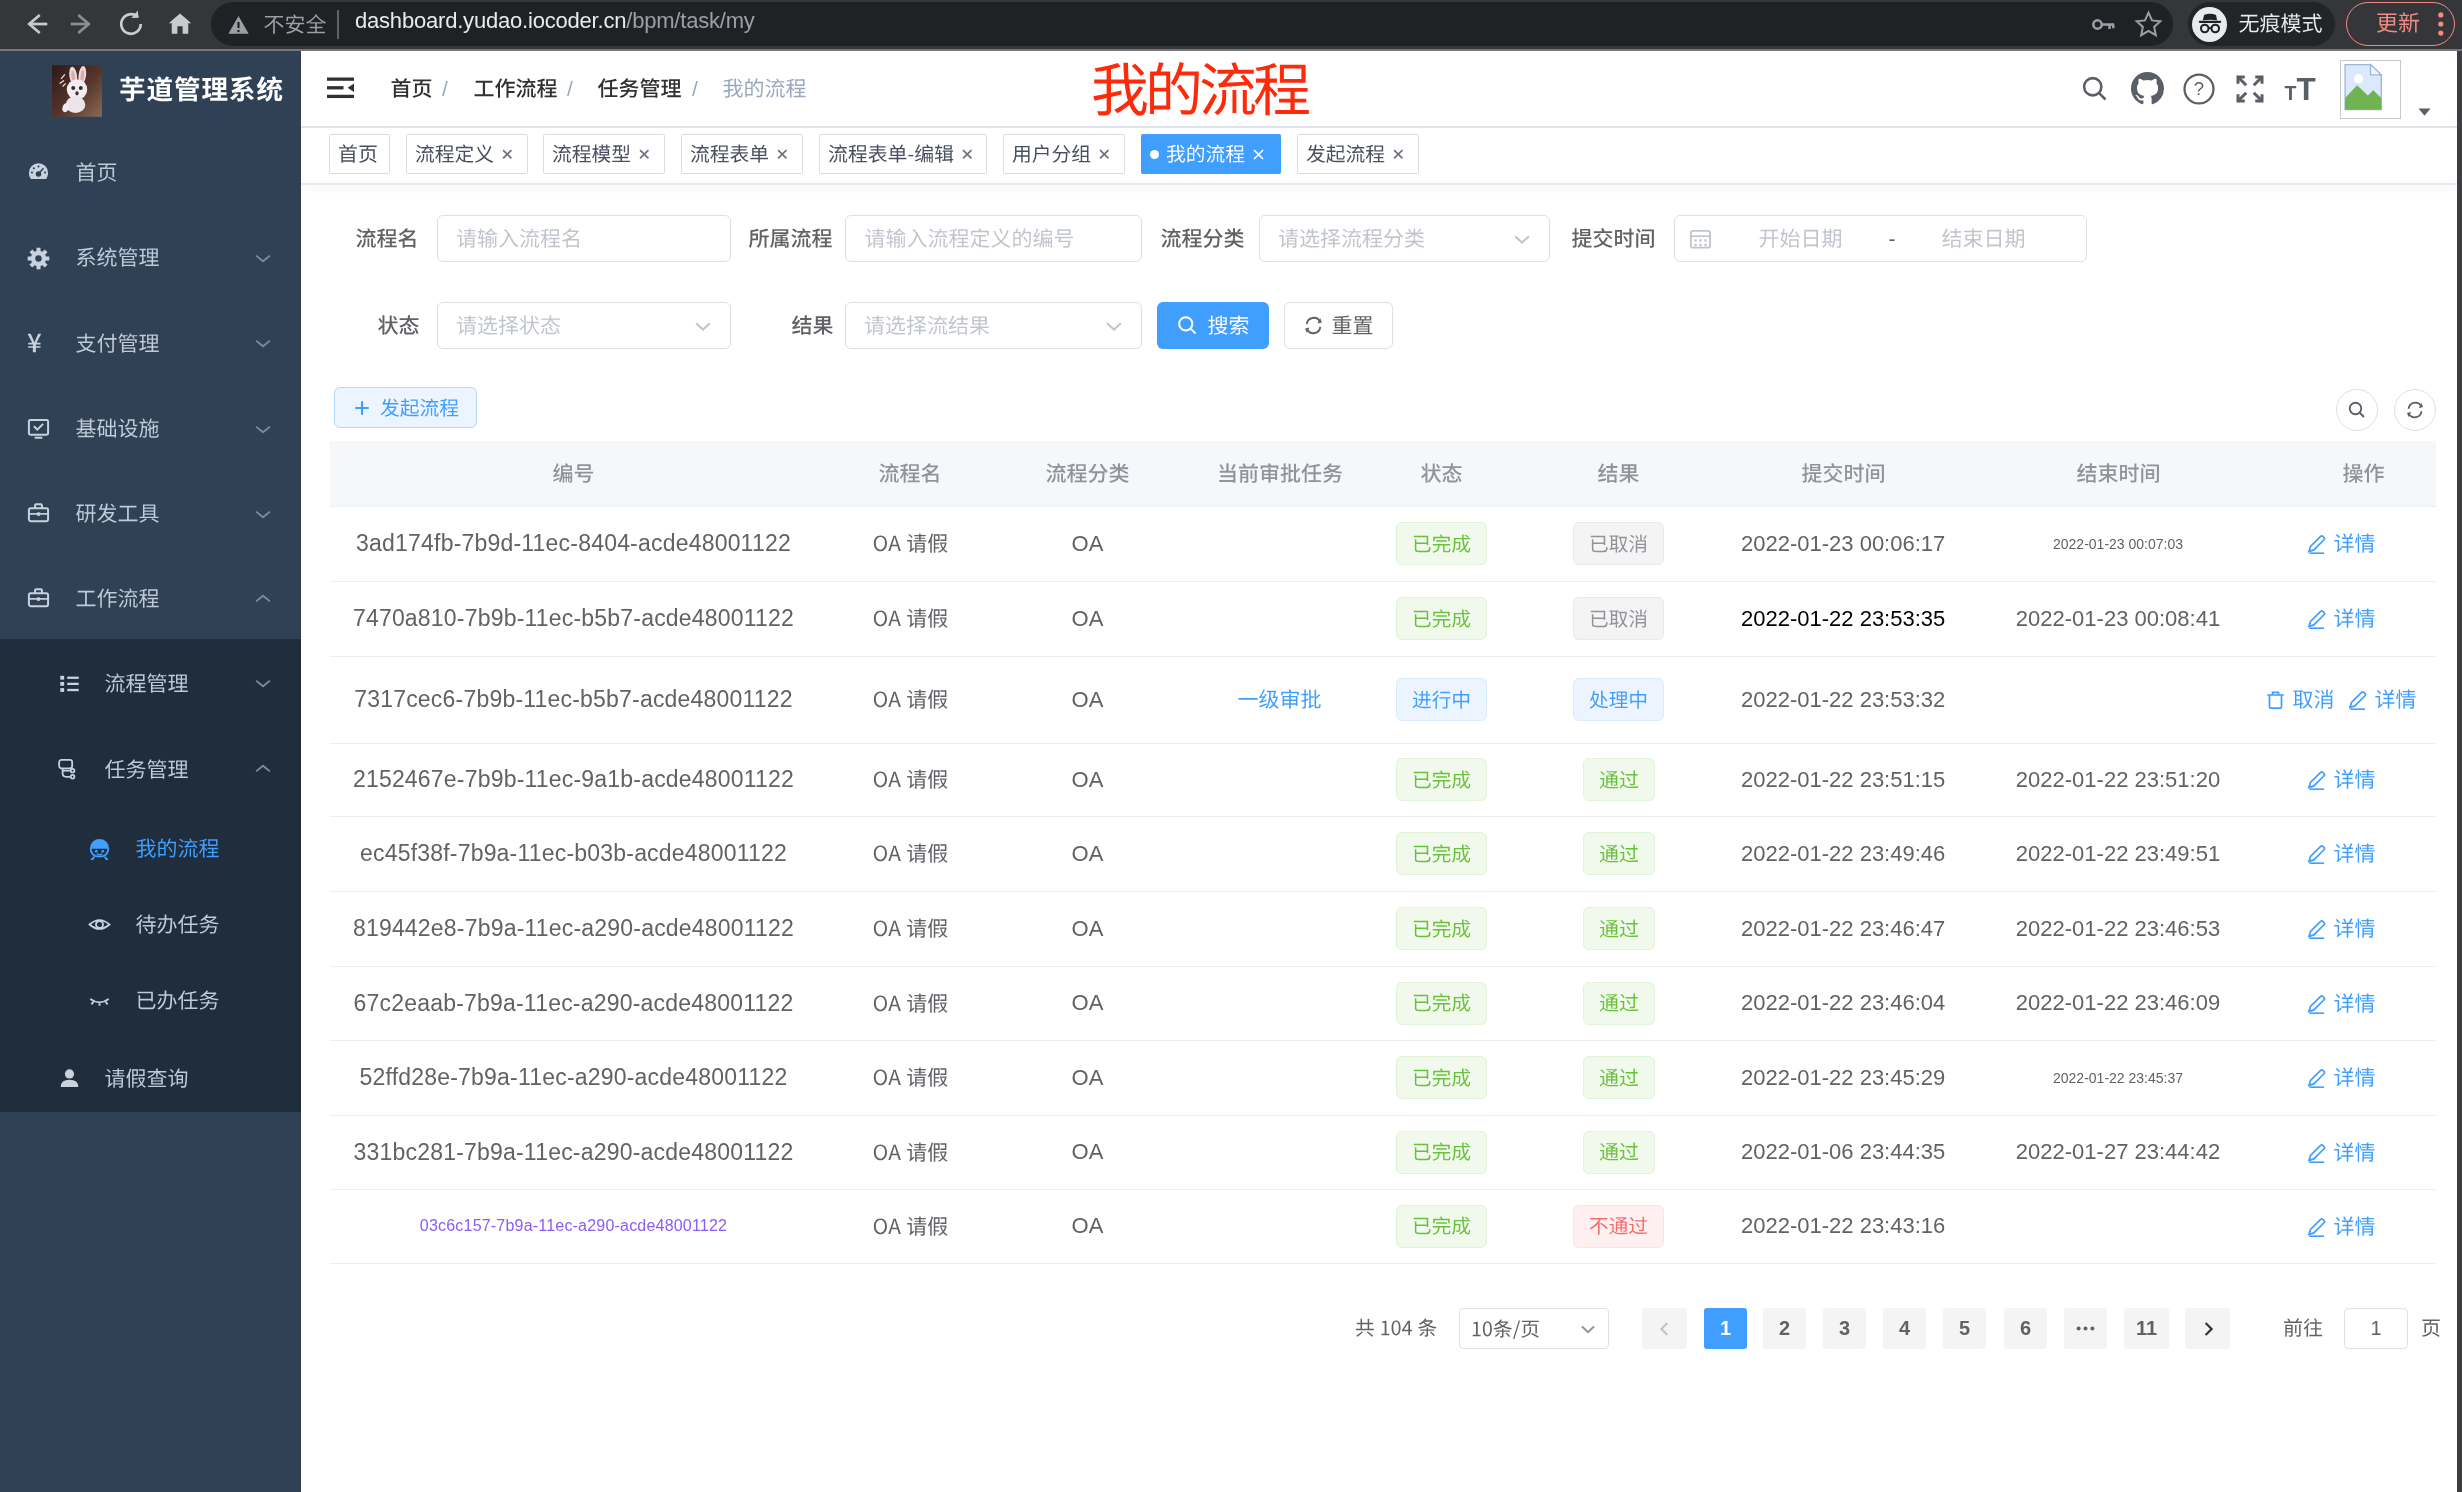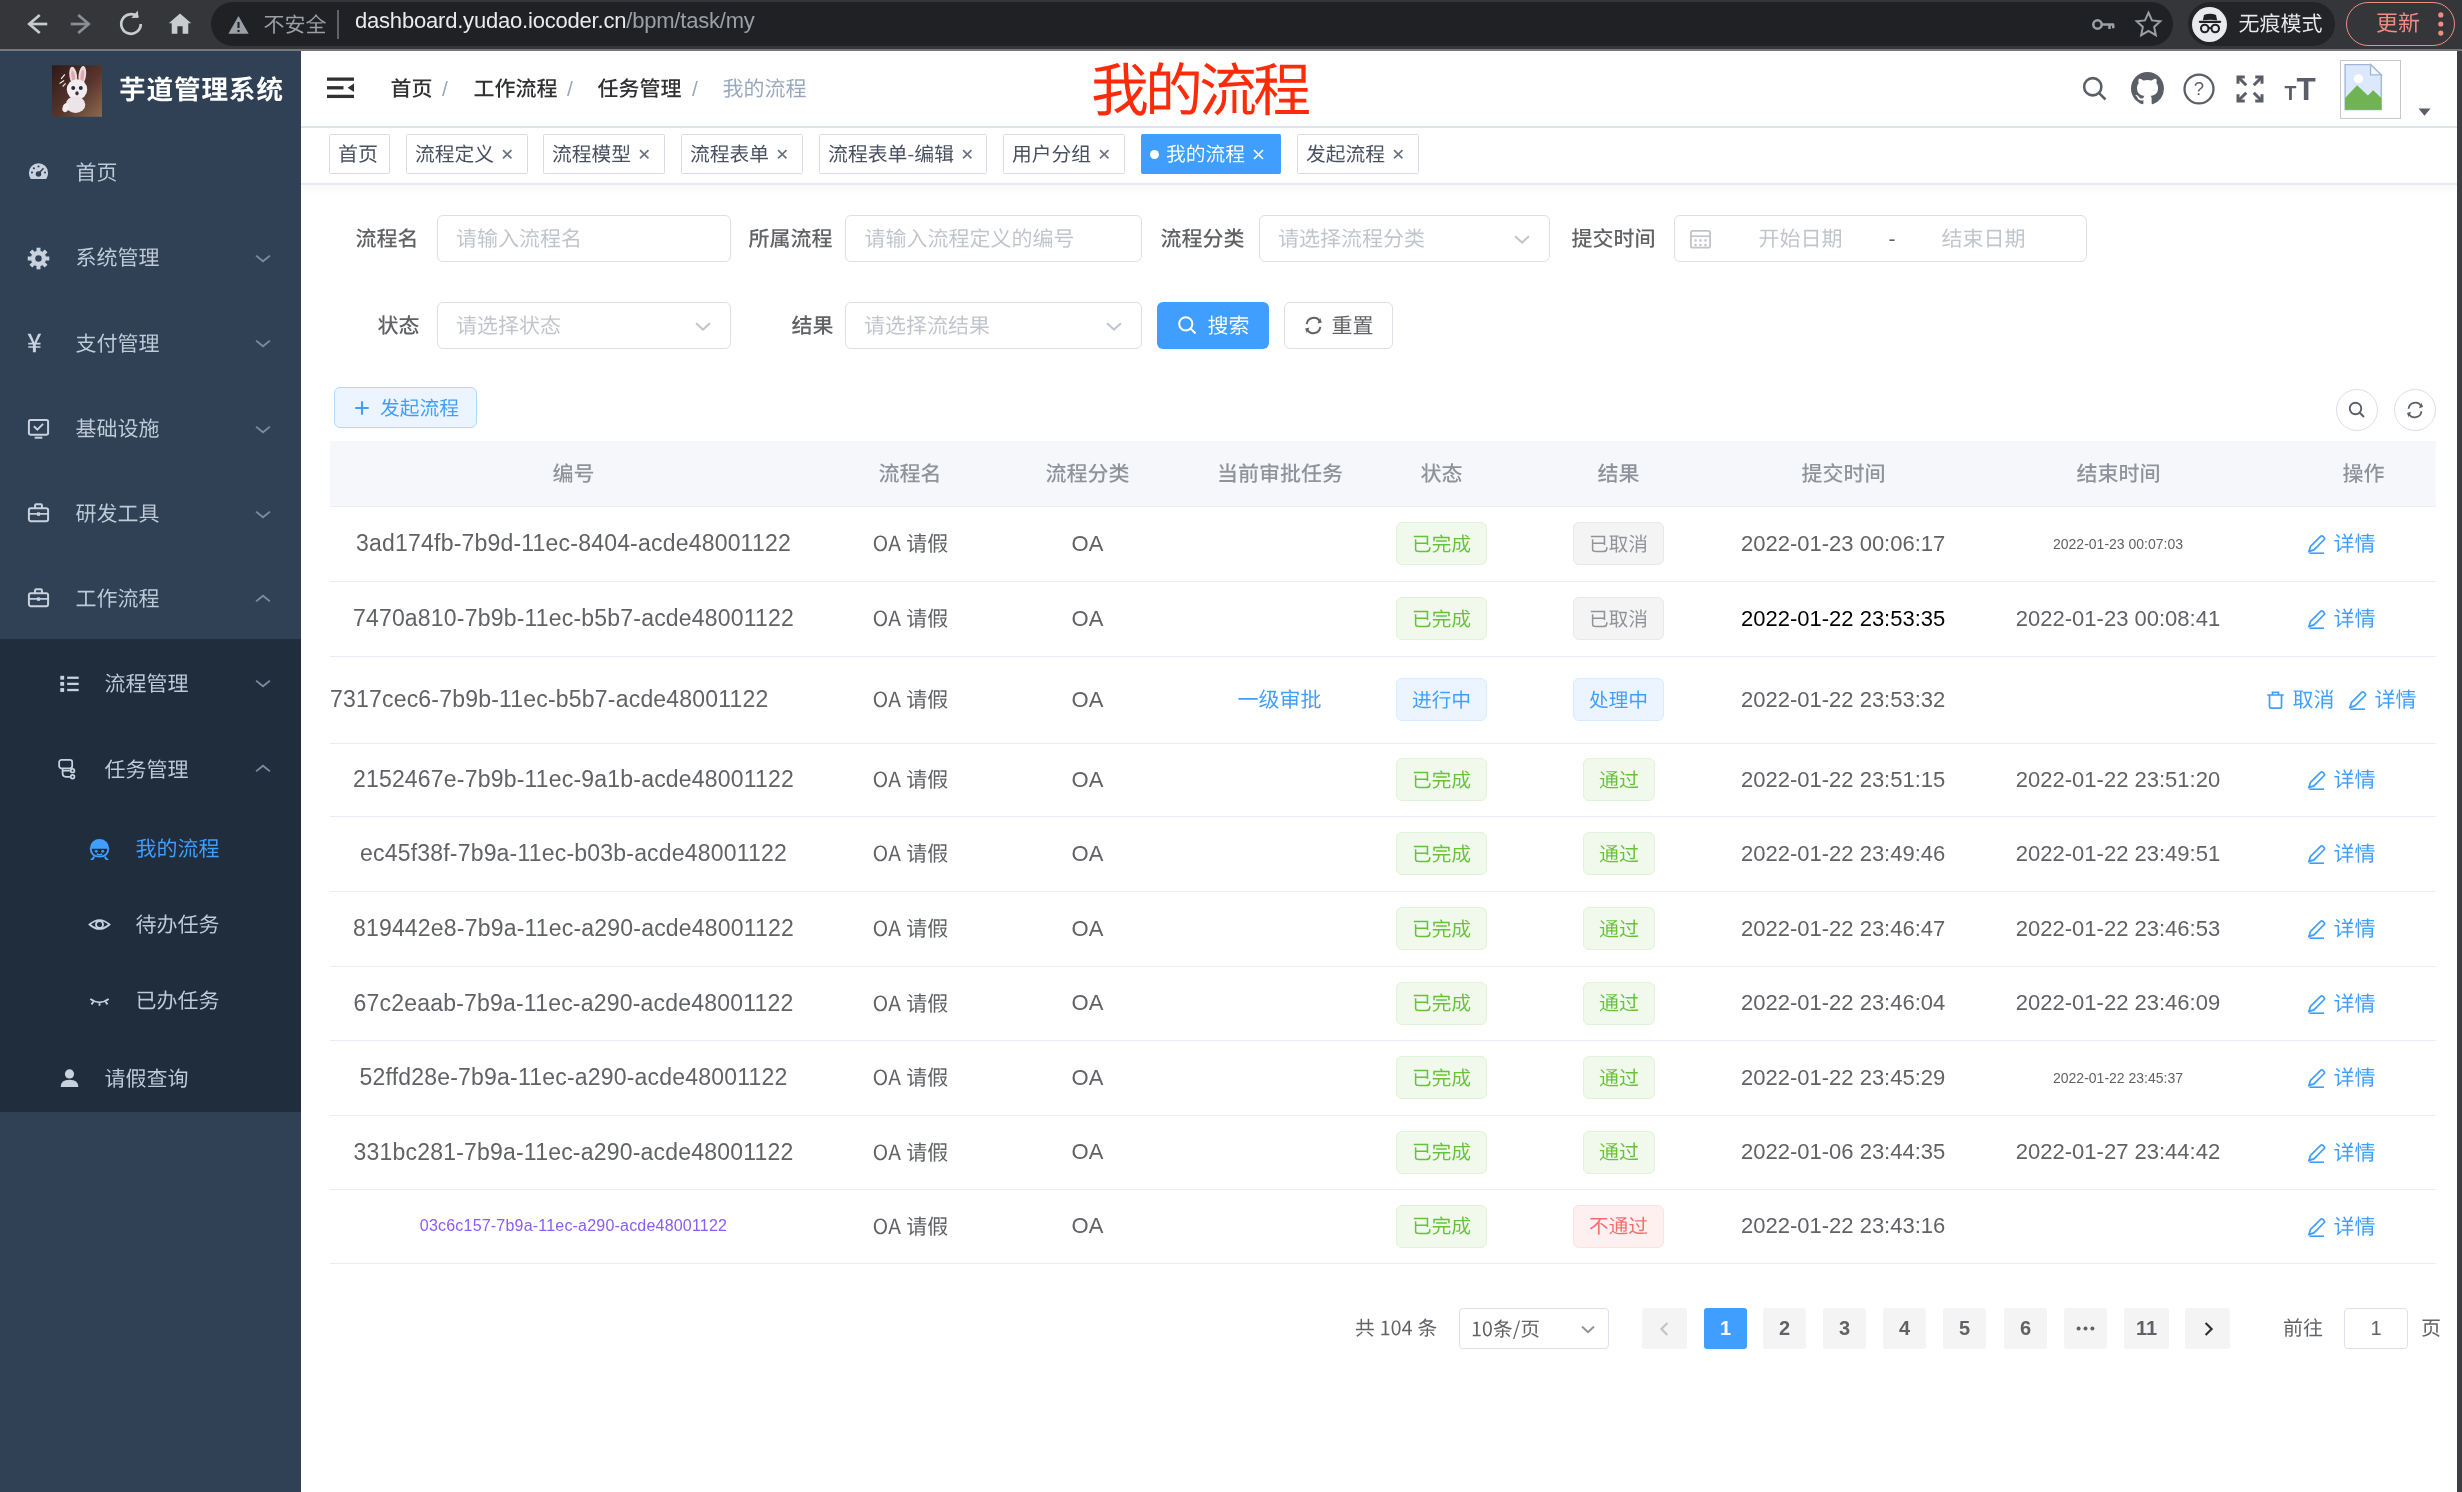--- a/index.html
+++ b/index.html
@@ -950,21 +950,21 @@
                 <span style="width:6px"></span>
                 <svg width="43" height="21" viewBox="0 0 56 28" fill="#409eff">
                   <use href="#g116" transform="translate(0.0 24.1) scale(0.0280 -0.0280)"></use>
                   <use href="#g117" transform="translate(28.0 24.1) scale(0.0280 -0.0280)"></use>
                 </svg>
               </span>
             </div>
           </td>
         </tr>
         <tr style="height:87px">
-          <td style="border-bottom:1.5px solid #ebeef5;"><span style="font-size:23px;letter-spacing:0.2px;color:#606266">7317cec6-7b9b-11ec-b5b7-acde48001122</span></td>
+          <td style="border-bottom:1.5px solid #ebeef5;text-align:center"><span style="font-size:23px;letter-spacing:0.2px;color:#606266">7317cec6-7b9b-11ec-b5b7-acde48001122</span></td>
           <td style="border-bottom:1.5px solid #ebeef5;text-align:center">
             <div class="hc" style="justify-content:center">
               <svg width="77" height="21" viewBox="0 0 101 28" fill="#606266">
                 <use href="#g110" transform="translate(0.0 24.1) scale(0.0280 -0.0280)"></use>
                 <use href="#g111" transform="translate(20.8 24.1) scale(0.0280 -0.0280)"></use>
                 <use href="#g42" transform="translate(44.8 24.1) scale(0.0280 -0.0280)"></use>
                 <use href="#g43" transform="translate(72.8 24.1) scale(0.0280 -0.0280)"></use>
               </svg>
             </div>
           </td>

